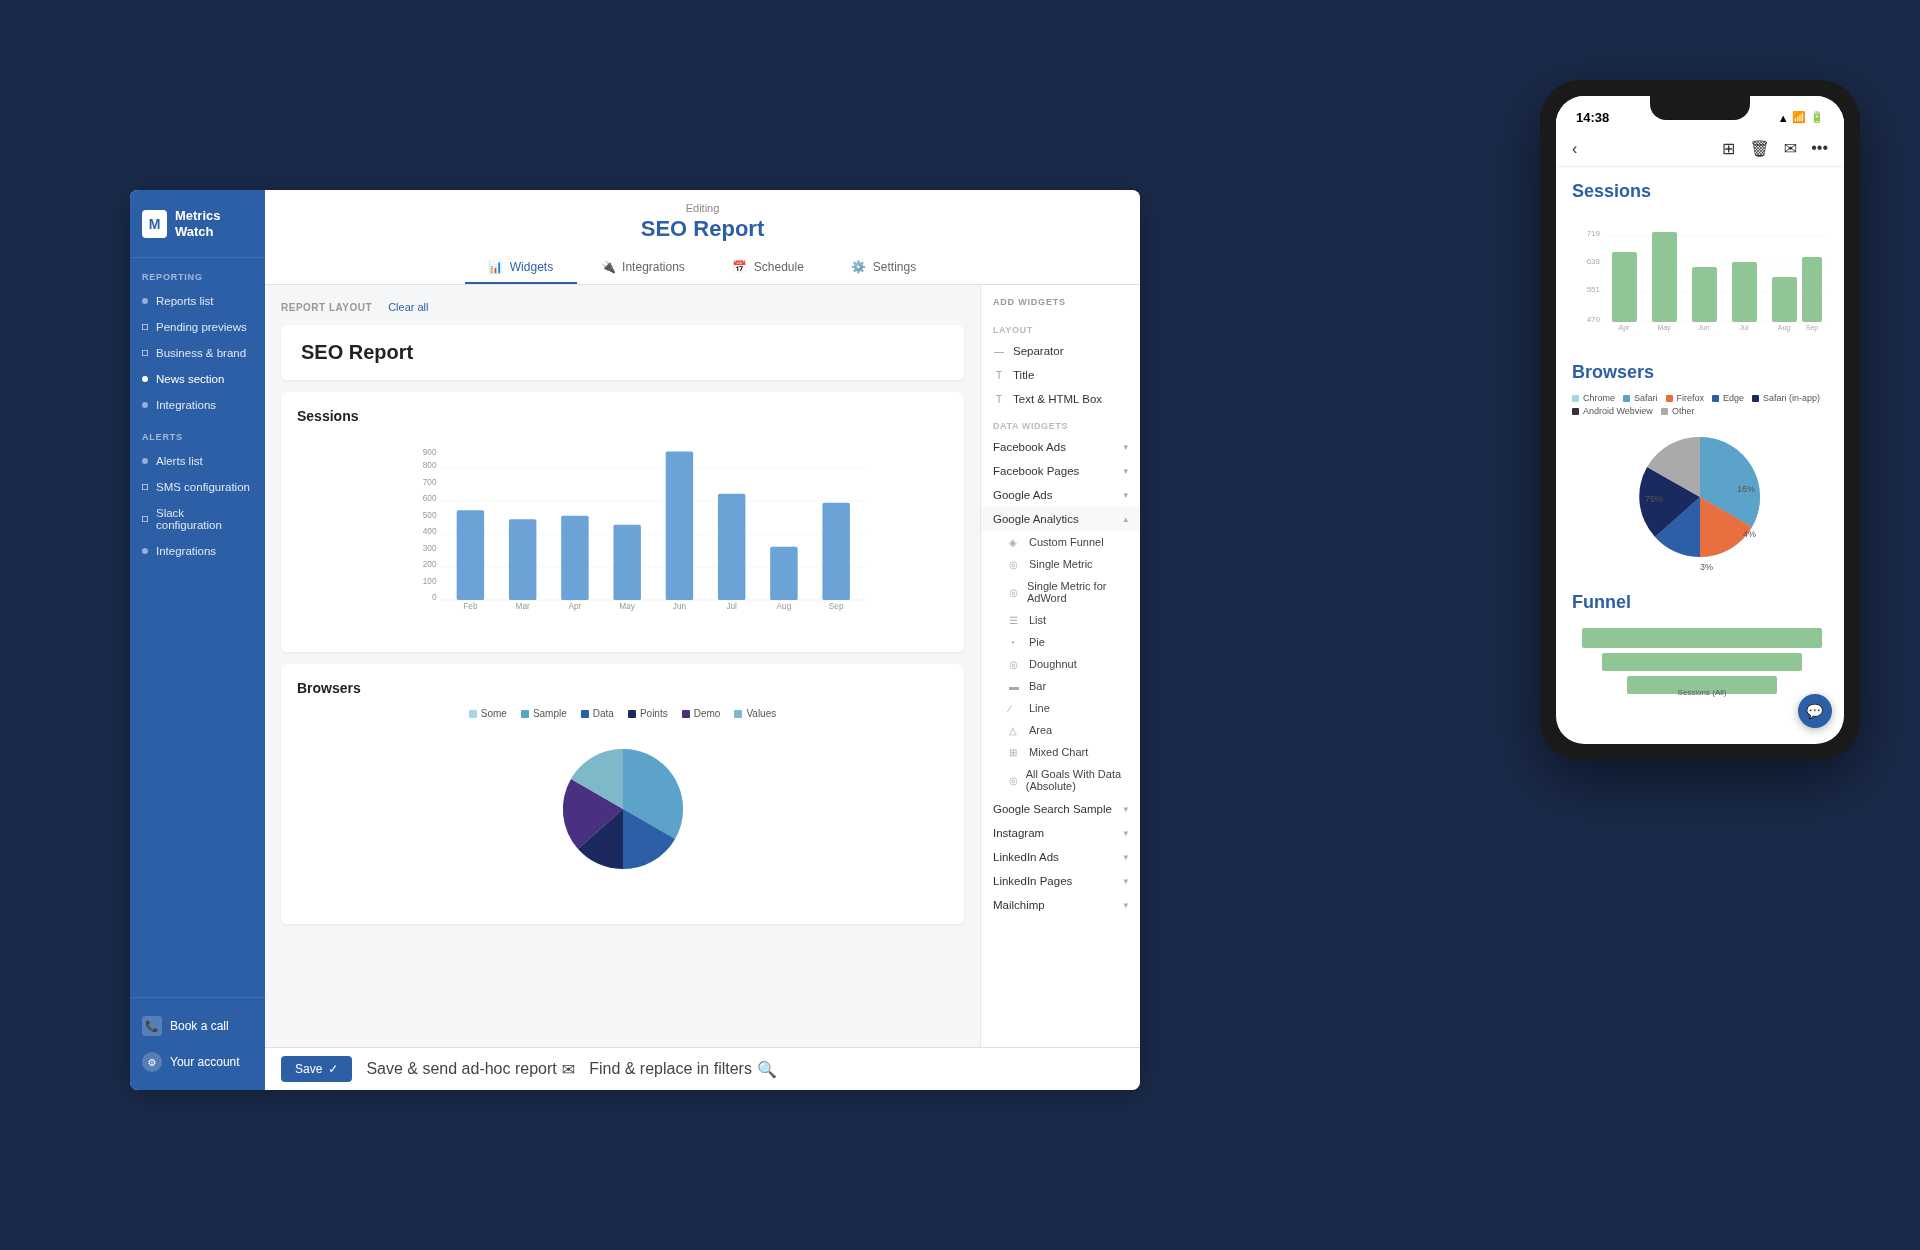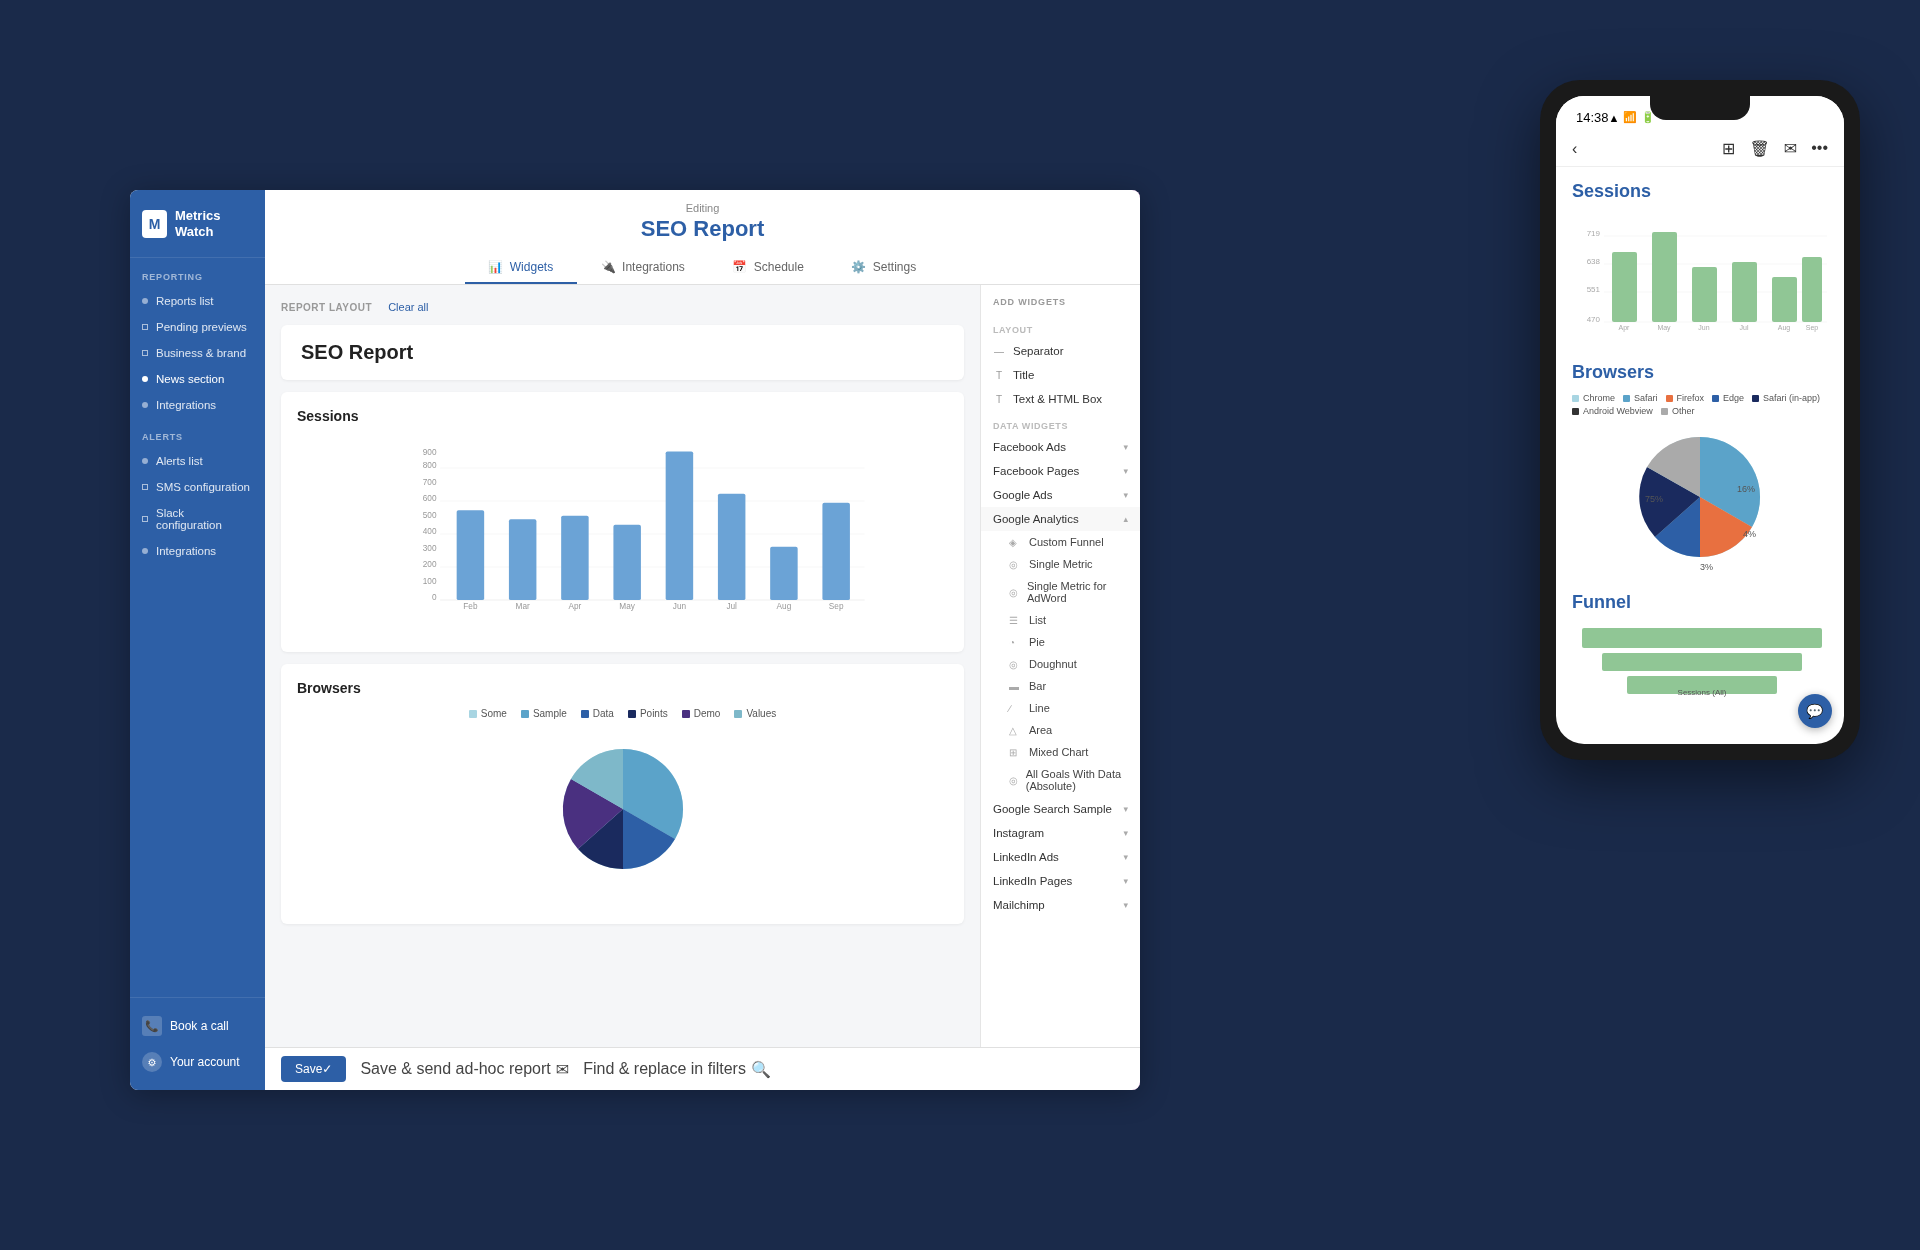--- a/index.html
+++ b/index.html
@@ -397,20 +397,21 @@
     .save-btn {
       background: #2d5fa6;
       color: white;
       border: none;
       border-radius: 4px;
       padding: 6px 14px;
       font-size: 12px;
       cursor: pointer;
       display: flex;
       align-items: center;
+      gap: 6px;
     }
 
     .adhoc-btn, .find-btn {
       background: none;
       border: none;
       color: #444;
       font-size: 16px;
       cursor: pointer;
       display: flex;
       align-items: center;
@@ -435,24 +436,24 @@
       border-radius: 28px;
       height: 100%;
       overflow: hidden;
       position: relative;
     }
 
     .phone-status-bar {
       background: white;
       padding: 10px 20px 6px;
       display: flex;
-      justify-content: flex-start;
+      justify-content: space-between;
       align-items: center;
       font-size: 13px;
-      font-weight: 400;
+      font-weight: 700;
     }
 
     .phone-status-icons {
       display: flex;
       gap: 4px;
       align-items: center;
       font-size: 11px;
     }
 
     .phone-notch {

